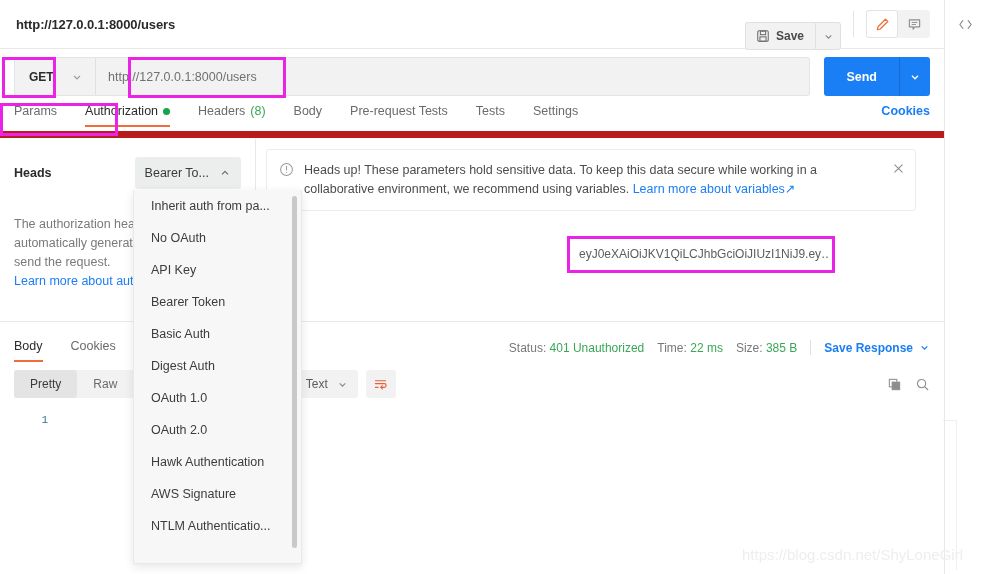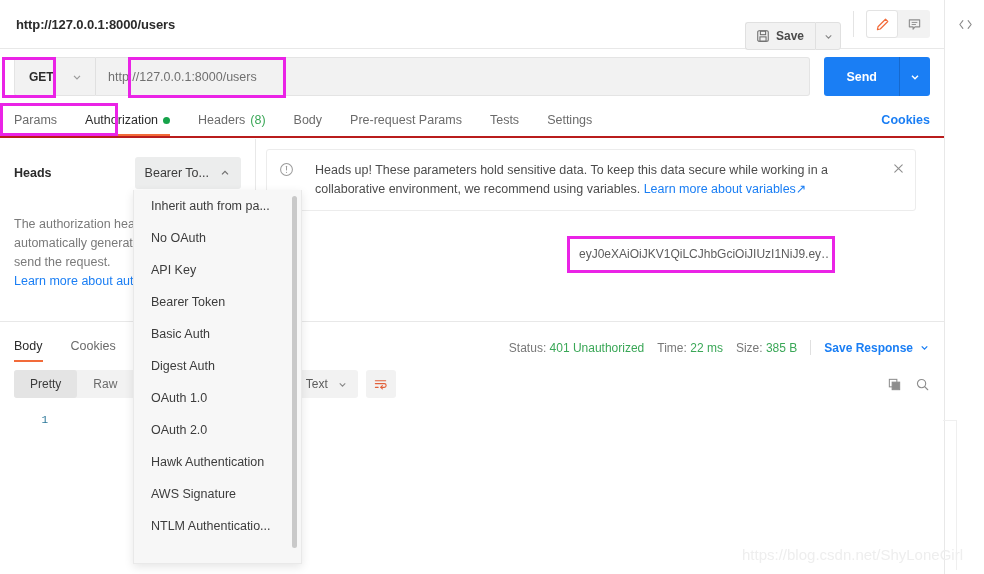--- a/index.html
+++ b/index.html
@@ -88,21 +88,21 @@
   }
   .send-caret {
     background: #1a7ef4; color: #fff; width: 30px; height: 39px;
     border-radius: 0 3px 3px 0; display: flex; align-items: center; justify-content: center;
     cursor: pointer;
   }
 
   
   .req-tabs {
     position: absolute; left: 0; top: 104px; width: 944px; height: 34px;
-    border-bottom: 2px solid #b91c1c; display: flex; align-items: flex-end;
+    border-bottom: 7px solid #b91c1c; display: flex; align-items: flex-start;
     padding: 0 14px;
   }
   .rtab {
     position: relative; font-size: 12.5px; color: #6b6b6b; cursor: pointer;
     padding: 0 0 9px 0; margin-right: 28px; display: flex; align-items: center; gap: 5px;
   }
   .rtab.active { color: #2b2b2b; }
   .rtab.active::after {
     content: ""; position: absolute; left: 0; right: 0; bottom: 0;
     height: 2px; background: #f26b3a;
@@ -129,21 +129,21 @@
   .auth-desc {
     margin-top: 26px; font-size: 12.5px; color: #7a7a7a; line-height: 19px;
     width: 215px;
   }
   .auth-link { color: #1a7ef4; cursor: pointer; }
 
   
   .alert {
     position: absolute; left: 266px; top: 149px; width: 650px;
     border: 1px solid #ececec; border-radius: 3px; background: #fff;
-    display: flex; padding: 11px 10px 11px 12px; gap: 21px;
+    display: flex; padding: 11px 10px 11px 12px; gap: 10px;
   }
   .alert-icon { color: #9b9b9b; flex: 0 0 auto; margin-top: 1px; }
   .alert-text { font-size: 12.5px; color: #4c4c4c; line-height: 19px; flex: 1; }
   .alert-link { color: #1a7ef4; cursor: pointer; }
   .alert-close { color: #8e8e8e; cursor: pointer; flex: 0 0 auto; margin-top: 1px; }
 
   
   .token-field {
     position: absolute; left: 570px; top: 239px; width: 258px; height: 30px;
     display: flex; align-items: center; padding-left: 9px;
@@ -326,21 +326,21 @@
       <span class="dot-green"></span>
     </div>
     <div class="rtab">
       <span>Headers</span>
       <span class="hdr-count">(8)</span>
     </div>
     <div class="rtab">
       <span>Body</span>
     </div>
     <div class="rtab">
-      <span>Pre-request Params</span>
+      <span>Pre-request Tests</span>
     </div>
     <div class="rtab">
       <span>Tests</span>
     </div>
     <div class="rtab">
       <span>Settings</span>
     </div>
     <div class="cookies-link">Cookies</div>
   </div>
 

